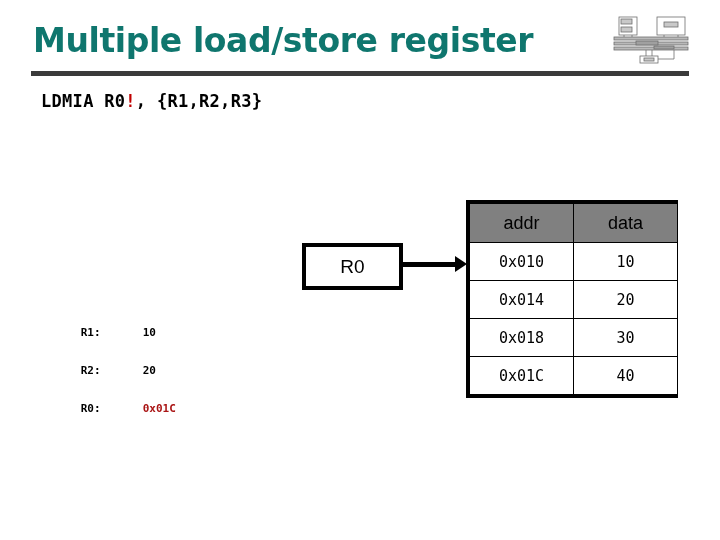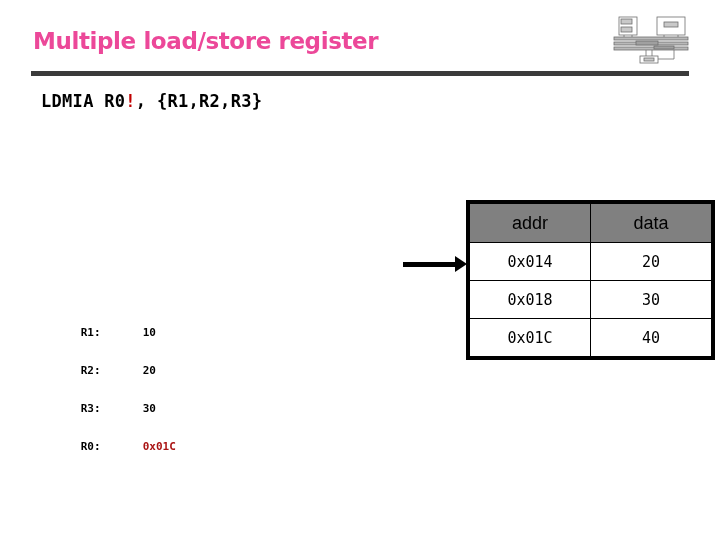--- a/index.html
+++ b/index.html
@@ -22,24 +22,24 @@
     height: 540px;
     background: #ffffff;
   }
 
   
   .slide-title {
     position: absolute;
     left: 33px;
     top: 26px;
     font-family: "DejaVu Sans", sans-serif;
-    font-size: 23px;
+    font-size: 33px;
     font-weight: bold;
     letter-spacing: -0.4px;
-    color: #ec4899;
+    color: #0f766e;
     white-space: nowrap;
     line-height: 30px;
   }
 
   .title-rule {
     position: absolute;
     left: 31px;
     top: 71px;
     width: 658px;
     height: 5px;
@@ -142,21 +142,21 @@
     border-top: 8px solid transparent;
     border-bottom: 8px solid transparent;
     border-left: 12px solid #000000;
   }
 
   
   .mem-table {
     position: absolute;
     left: 466px;
     top: 200px;
-    width: 249px;
+    width: 212px;
     border: 3px solid #000000;
     box-sizing: border-box;
     border-collapse: collapse;
     background: #ffffff;
   }
   .mem-table table {
     border-collapse: collapse;
     width: 100%;
     table-layout: fixed;
   }
@@ -224,44 +224,48 @@
   <div class="code-line"><span>LDMIA R0</span><span class="code-bang">!</span><span>, {R1,R2,R3}</span></div>
 
   <div class="reg-list">
     <div class="reg-row">
       <span class="reg-name">R1:</span><span class="reg-val">10</span>
     </div>
     <div class="reg-row">
       <span class="reg-name">R2:</span><span class="reg-val">20</span>
     </div>
     <div class="reg-row">
-      <span class="reg-name">R3:</span><span class="reg-val">30</span>
-    </div>
-    <div class="reg-row">
       <span class="reg-name">R0:</span><span class="reg-val highlight">0x01C</span>
     </div>
   </div>
 
+  <div class="r0-box">
+    <div class="r0-box-label">R0</div>
+  </div>
   <div class="arrow-shaft"></div>
   <div class="arrow-head"></div>
 
   <div class="mem-table">
     <table>
       <colgroup>
         <col class="col-addr">
           <col class="col-data">
       </colgroup>
       <thead>
         <tr>
           <th>addr</th>
           <th>data</th>
         </tr>
       </thead>
       <tbody>
         <tr>
+          <td>0x010</td>
+          <td>10</td>
+        </tr>
+        <tr>
           <td>0x014</td>
           <td>20</td>
         </tr>
         <tr>
           <td>0x018</td>
           <td>30</td>
         </tr>
         <tr>
           <td>0x01C</td>
           <td>40</td>

